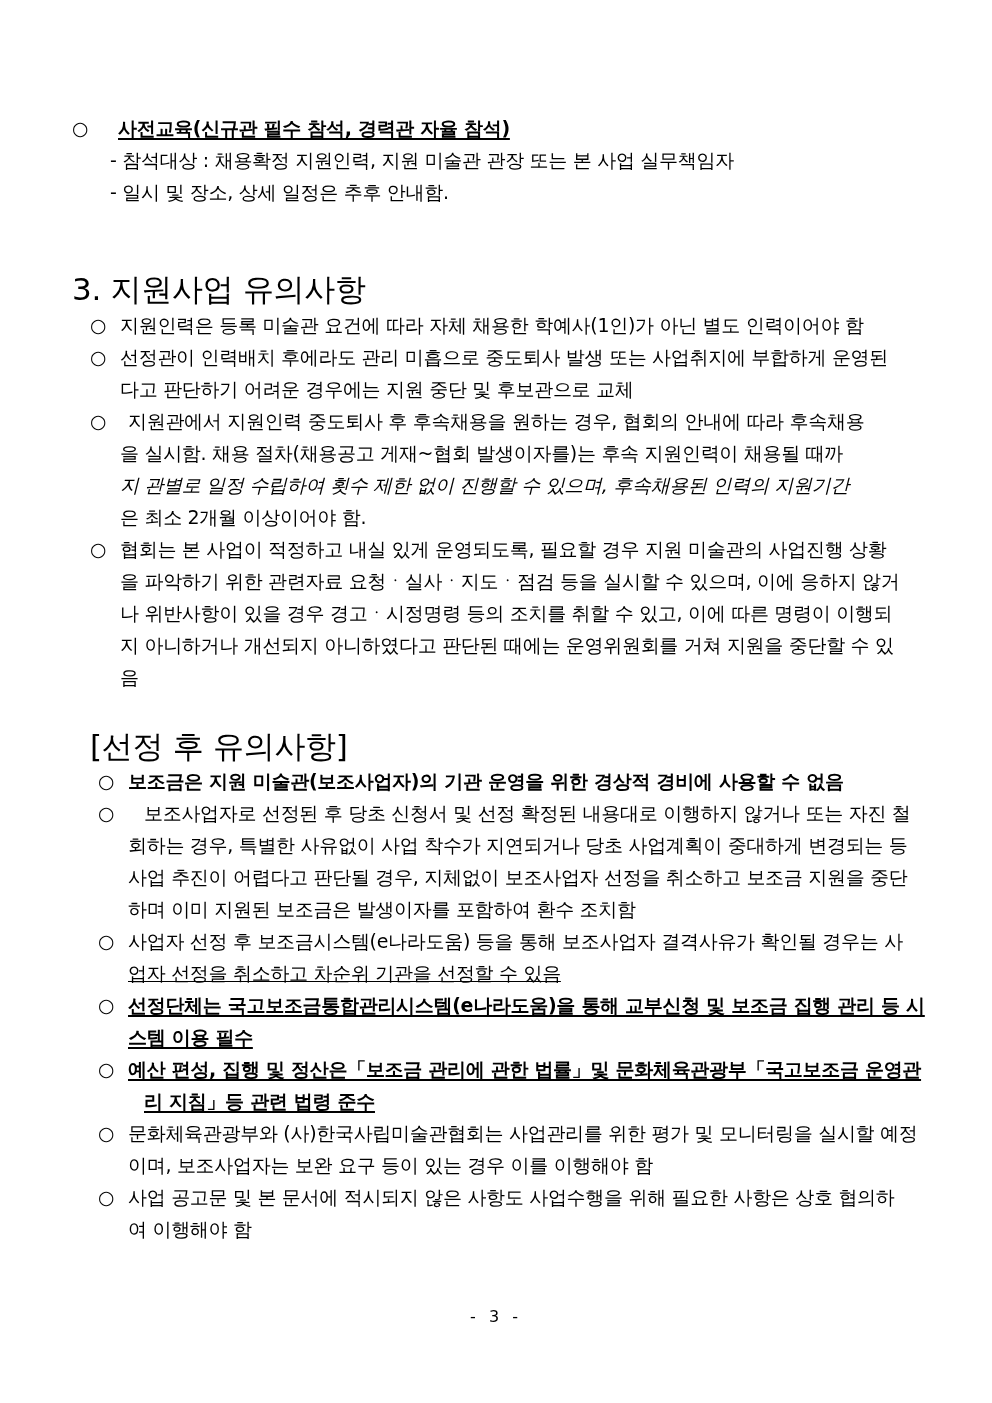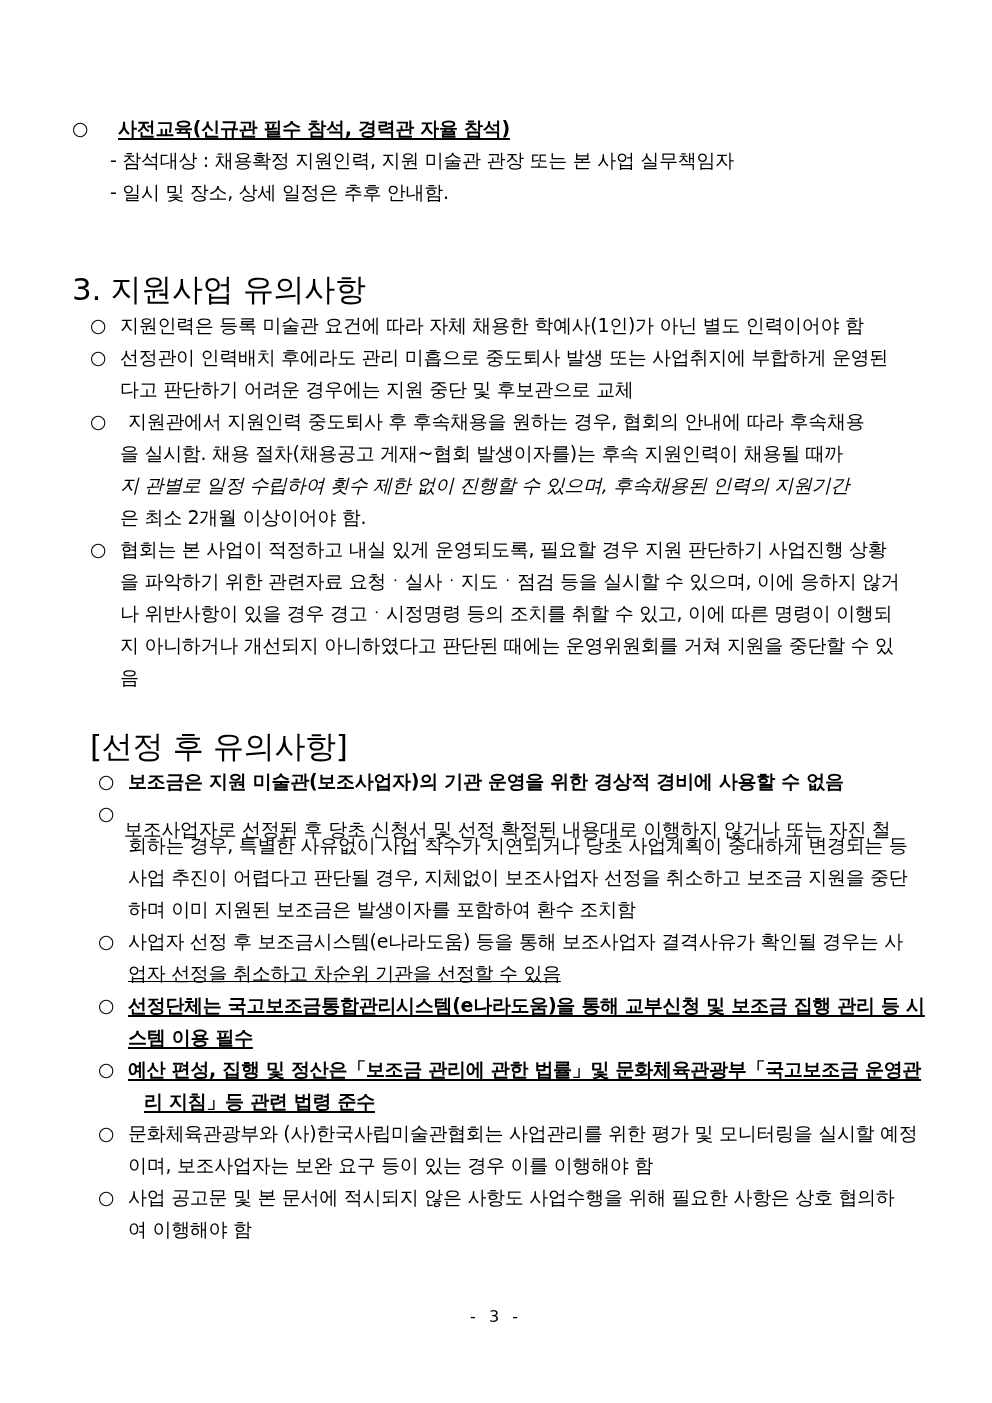--- a/index.html
+++ b/index.html
@@ -35,35 +35,35 @@
   <span class="line" style="left:120px; top:341px;">선정관이 인력배치 후에라도 관리 미흡으로 중도퇴사 발생 또는 사업취지에 부합하게 운영된</span>
   <span class="line" style="left:120px; top:373px;">다고 판단하기 어려운 경우에는 지원 중단 및 후보관으로 교체</span>
 
   <span class="bullet" style="left:90px; top:405px;">○</span>
   <span class="line" style="left:128px; top:405px;">지원관에서 지원인력 중도퇴사 후 후속채용을 원하는 경우, 협회의 안내에 따라 후속채용</span>
   <span class="line" style="left:120px; top:437px;">을 실시함. 채용 절차(채용공고 게재~협회 발생이자를)는 후속 지원인력이 채용될 때까</span>
   <span class="line" style="left:120px; top:469px;font-style:italic;">지 관별로 일정 수립하여 횟수 제한 없이 진행할 수 있으며, 후속채용된 인력의 지원기간</span>
   <span class="line" style="left:120px; top:501px;">은 최소 2개월 이상이어야 함.</span>
 
   <span class="bullet" style="left:90px; top:533px;">○</span>
-  <span class="line" style="left:120px; top:533px;">협회는 본 사업이 적정하고 내실 있게 운영되도록, 필요할 경우 지원 판단하기 사업진행 상황</span>
+  <span class="line" style="left:120px; top:533px;">협회는 본 사업이 적정하고 내실 있게 운영되도록, 필요할 경우 지원 미술관의 사업진행 상황</span>
   <span class="line" style="left:120px; top:565px;">을 파악하기 위한 관련자료 요청ㆍ실사ㆍ지도ㆍ점검 등을 실시할 수 있으며, 이에 응하지 않거</span>
   <span class="line" style="left:120px; top:597px;">나 위반사항이 있을 경우 경고ㆍ시정명령 등의 조치를 취할 수 있고, 이에 따른 명령이 이행되</span>
   <span class="line" style="left:120px; top:629px;">지 아니하거나 개선되지 아니하였다고 판단된 때에는 운영위원회를 거쳐 지원을 중단할 수 있</span>
   <span class="line" style="left:120px; top:661px;">음</span>
 </div>
 
 <div>
   <span class="heading" style="left:90px; top:729px;">[선정 후 유의사항]</span>
 
   <span class="bullet" style="left:98px; top:765px;">○</span>
   <span class="line bold" style="left:128px; top:765px;">보조금은 지원 미술관(보조사업자)의 기관 운영을 위한 경상적 경비에 사용할 수 없음</span>
 
   <span class="bullet" style="left:98px; top:797px;">○</span>
-  <span class="line" style="left:124px; top:797px;margin-top:16px;">보조사업자로 선정된 후 당초 신청서 및 선정 확정된 내용대로 이행하지 않거나 또는 자진 철</span>
+  <span class="line" style="left:144px; top:797px;">보조사업자로 선정된 후 당초 신청서 및 선정 확정된 내용대로 이행하지 않거나 또는 자진 철</span>
   <span class="line" style="left:128px; top:829px;">회하는 경우, 특별한 사유없이 사업 착수가 지연되거나 당초 사업계획이 중대하게 변경되는 등</span>
   <span class="line" style="left:128px; top:861px;">사업 추진이 어렵다고 판단될 경우, 지체없이 보조사업자 선정을 취소하고 보조금 지원을 중단</span>
   <span class="line" style="left:128px; top:893px;">하며 이미 지원된 보조금은 발생이자를 포함하여 환수 조치함</span>
 
   <span class="bullet" style="left:98px; top:925px;">○</span>
   <span class="line" style="left:128px; top:925px;">사업자 선정 후 보조금시스템(e나라도움) 등을 통해 보조사업자 결격사유가 확인될 경우는 사</span>
   <span class="line" style="left:128px; top:957px;text-decoration:underline;">업자 선정을 취소하고 차순위 기관을 선정할 수 있음</span>
 
   <span class="bullet" style="left:98px; top:989px;">○</span>
   <span class="line bold ul" style="left:128px; top:989px;">선정단체는 국고보조금통합관리시스템(e나라도움)을 통해 교부신청 및 보조금 집행 관리 등 시</span>

